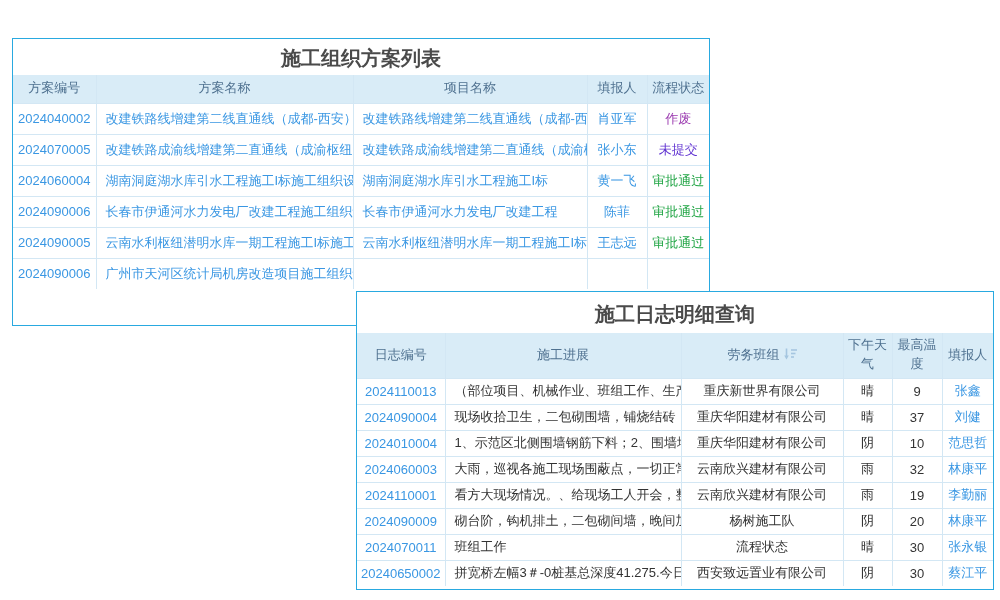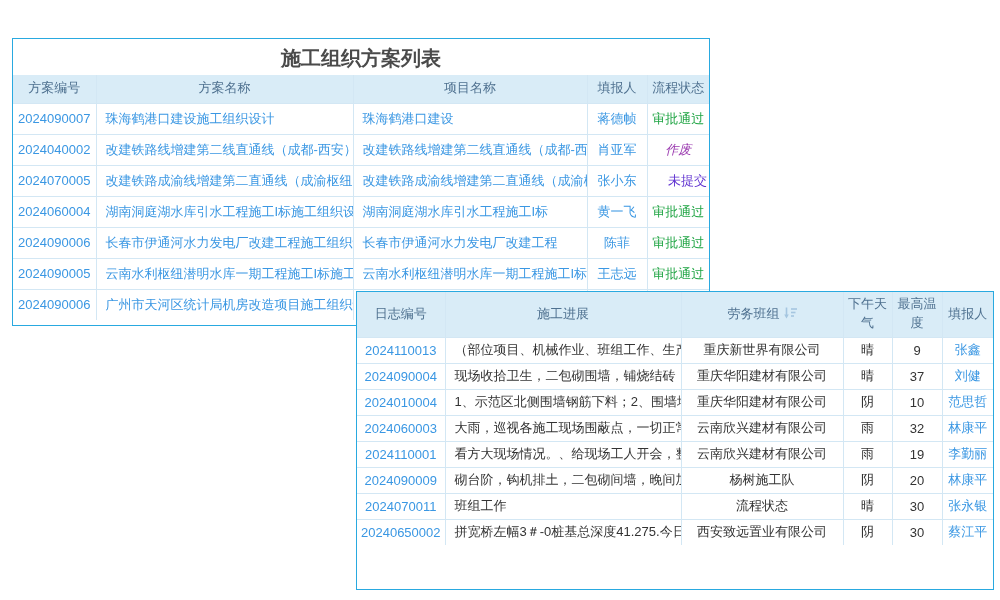--- a/index.html
+++ b/index.html
@@ -38,22 +38,22 @@
   .grid td {
     border: 1px solid var(--rowBorder, #d6e8f4);
     color: var(--textDark, #333);
     padding: 0 9px; white-space: nowrap; overflow: hidden;
   }
   .grid-plan td { height: 31px; }
   .grid-log  td { height: 26px; }
   .grid td.center { text-align: center; padding: 0 2px; }
   .grid td.link { color: var(--link, #3a97e3); }
   .grid td.st-approved    { color: var(--approved, #21a545); }
-  .grid td.st-voided      { color: var(--voided, #9b3bb0); font-style: italic; }
-  .grid td.st-unsubmitted { color: var(--unsubmitted, #6134d1); text-align: right; }
+  .grid td.st-voided      { color: var(--voided, #9b3bb0); }
+  .grid td.st-unsubmitted { color: var(--unsubmitted, #6134d1); }
   .sort-icon { vertical-align: -1px; margin-left: 4px; }
 </style>
 </head>
 <body>
 
 <div class="card card-plan">
   <div class="card-title">施工组织方案列表</div>
   <table class="grid grid-plan">
     <colgroup>
       <col style="width:83px">
@@ -66,27 +66,20 @@
       <tr>
         <th>方案编号</th>
         <th>方案名称</th>
         <th>项目名称</th>
         <th>填报人</th>
         <th>流程状态</th>
       </tr>
     </thead>
     <tbody>
         <tr>
-          <td class="link center">2024090007</td>
-          <td class="link">珠海鹤港口建设施工组织设计</td>
-          <td class="link">珠海鹤港口建设</td>
-          <td class="link center">蒋德帧</td>
-          <td class="center st-approved">审批通过</td>
-        </tr>
-        <tr>
           <td class="link center">2024040002</td>
           <td class="link">改建铁路线增建第二线直通线（成都-西安）...</td>
           <td class="link">改建铁路线增建第二线直通线（成都-西安...</td>
           <td class="link center">肖亚军</td>
           <td class="center st-voided">作废</td>
         </tr>
         <tr>
           <td class="link center">2024070005</td>
           <td class="link">改建铁路成渝线增建第二直通线（成渝枢纽）...</td>
           <td class="link">改建铁路成渝线增建第二直通线（成渝枢...</td>
@@ -119,20 +112,21 @@
           <td class="link">广州市天河区统计局机房改造项目施工组织设计</td>
           <td class="link"></td>
           <td class="link center"></td>
           <td class="center"></td>
         </tr>
       </tbody>
   </table>
 </div>
 
 <div class="card card-log">
+  <div class="card-title">施工日志明细查询</div>
   <table class="grid grid-log">
     <colgroup>
       <col style="width:88px">
         <col style="width:236px">
         <col style="width:162px">
         <col style="width:49px">
         <col style="width:50px">
         <col style="width:51px">
     </colgroup>
     <thead>

